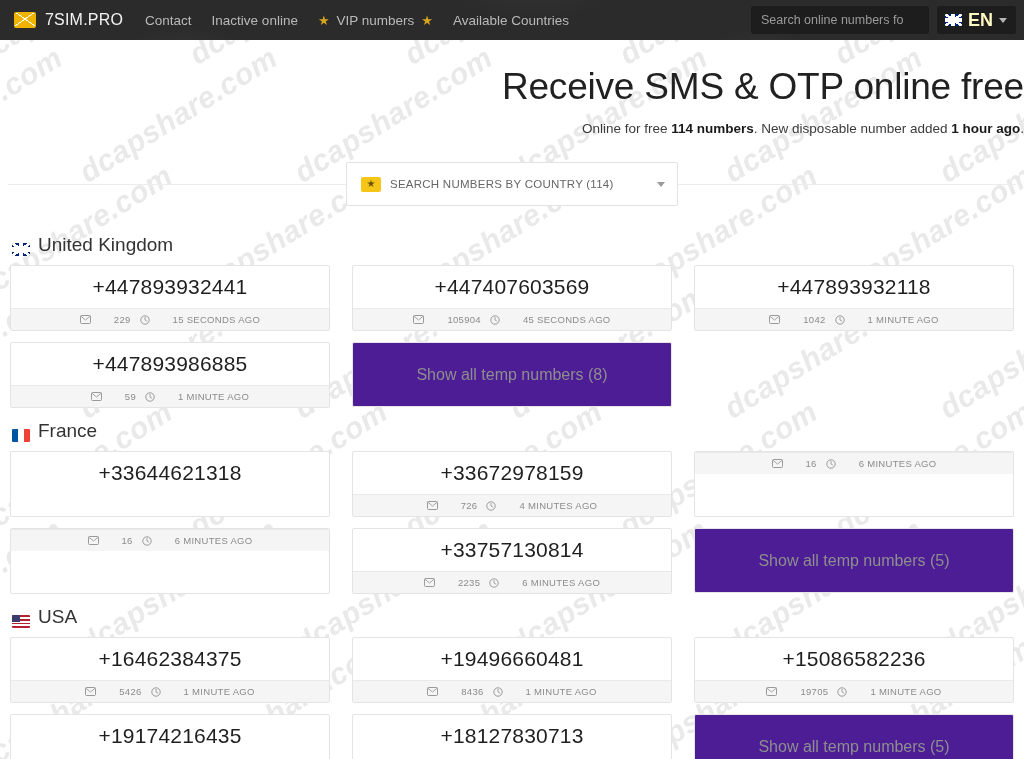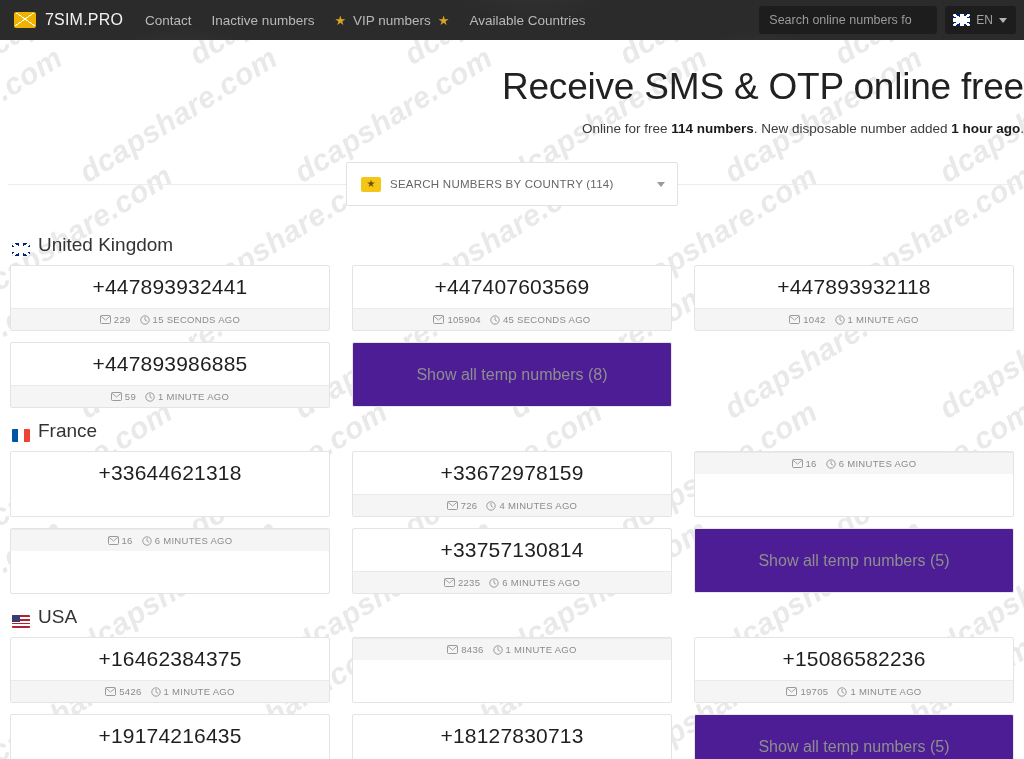--- a/index.html
+++ b/index.html
@@ -100,21 +100,21 @@
       linear-gradient(to bottom left, transparent calc(50% - 1.3px), #fff calc(50% - 1.3px), #fff calc(50% + 1.3px), transparent calc(50% + 1.3px));
   }
   .flag-uk::after {
     content:""; position:absolute; inset:0;
     background:
       linear-gradient(to bottom, transparent calc(50% - 2px), #fff calc(50% - 2px), #fff calc(50% + 2px), transparent calc(50% + 2px)),
       linear-gradient(to right, transparent calc(50% - 2px), #fff calc(50% - 2px), #fff calc(50% + 2px), transparent calc(50% + 2px)),
       linear-gradient(to bottom, transparent calc(50% - 1px), #cf142b calc(50% - 1px), #cf142b calc(50% + 1px), transparent calc(50% + 1px)),
       linear-gradient(to right, transparent calc(50% - 1px), #cf142b calc(50% - 1px), #cf142b calc(50% + 1px), transparent calc(50% + 1px));
   }
-  .lang-label { color: #a3a3a3; font-size: 12px; font-weight: 400; }
+  .lang-label { color: #fef9c3; font-size: 18px; font-weight: 700; }
   .caret-down {
     width: 0; height: 0; border-left: 4px solid transparent;
     border-right: 4px solid transparent; border-top: 5px solid #b5b5b5;
   }
 
   
   #hero { position: relative; z-index: 8; text-align: right; padding-top: 24px; }
   #page-title {
     font-size: 37px; font-weight: 400; color: #212121;
     letter-spacing: -.2px; line-height: 1.25;
@@ -206,21 +206,21 @@
   .num-card-top {
     height: 42px; display: flex; align-items: center; justify-content: center;
   }
   .num-text { font-size: 21px; color: #1f1f1f; font-weight: 400; letter-spacing: .2px; }
   .num-card-foot {
     background: #f5f5f5; border-top: 1px solid #eaeaea;
     height: 22px;
     display: flex; align-items: center; justify-content: center; gap: 9px;
   }
   .meta {
-    display: flex; align-items: center; gap: 3px;
+    display: flex; align-items: center; gap: 23px;
     font-size: 9.5px; color: #8b8b8b; letter-spacing: .3px;
   }
   .ico { display: inline-block; }
   .ico svg { display: block; }
 
   .showall-card {
     background: #4c1d95; border: 1px solid #e6e6e6; border-radius: 2px;
     height: 65px; display: flex; align-items: center; justify-content: center;
     cursor: pointer;
   }
@@ -280,21 +280,21 @@
   <div class="brand">
     <span class="brand-icon"></span>
     <span class="brand-text">7SIM.PRO</span>
   </div>
 
   <div id="nav-links">
     <a class="nav-link">
       <span>Contact</span>
     </a>
     <a class="nav-link">
-      <span>Inactive numbers</span>
+      <span>Inactive online</span>
     </a>
     <a class="nav-link">
       <span class="star">★</span>
       <span>VIP numbers</span>
       <span class="star">★</span>
     </a>
     <a class="nav-link">
       <span>Available Countries</span>
     </a>
   </div>
@@ -573,20 +573,23 @@
                 <svg width="10" height="10" viewBox="0 0 10 10">
                   <circle cx="5" cy="5" r="4.2" fill="none" stroke="#9a9a9a"></circle>
                   <path d="M5 2.4 V5 L6.8 6.1" fill="none" stroke="#9a9a9a" stroke-width="0.9" stroke-linecap="round"></path>
                 </svg>
               </span>
               <span>1 MINUTE AGO</span>
             </span>
           </div>
         </div>
         <div class="num-card">
+          <div class="num-card-top">
+            <span class="num-text">+19496660481</span>
+          </div>
           <div class="num-card-foot">
             <span class="meta">
               <span class="ico">
                 <svg width="11" height="9" viewBox="0 0 11 9">
                   <rect x="0.5" y="0.5" width="10" height="8" rx="1" fill="none" stroke="#9a9a9a"></rect>
                   <path d="M0.9 1.2 L5.5 5 L10.1 1.2" fill="none" stroke="#9a9a9a" stroke-width="0.9"></path>
                 </svg>
               </span>
               <span>8436</span>
             </span>

